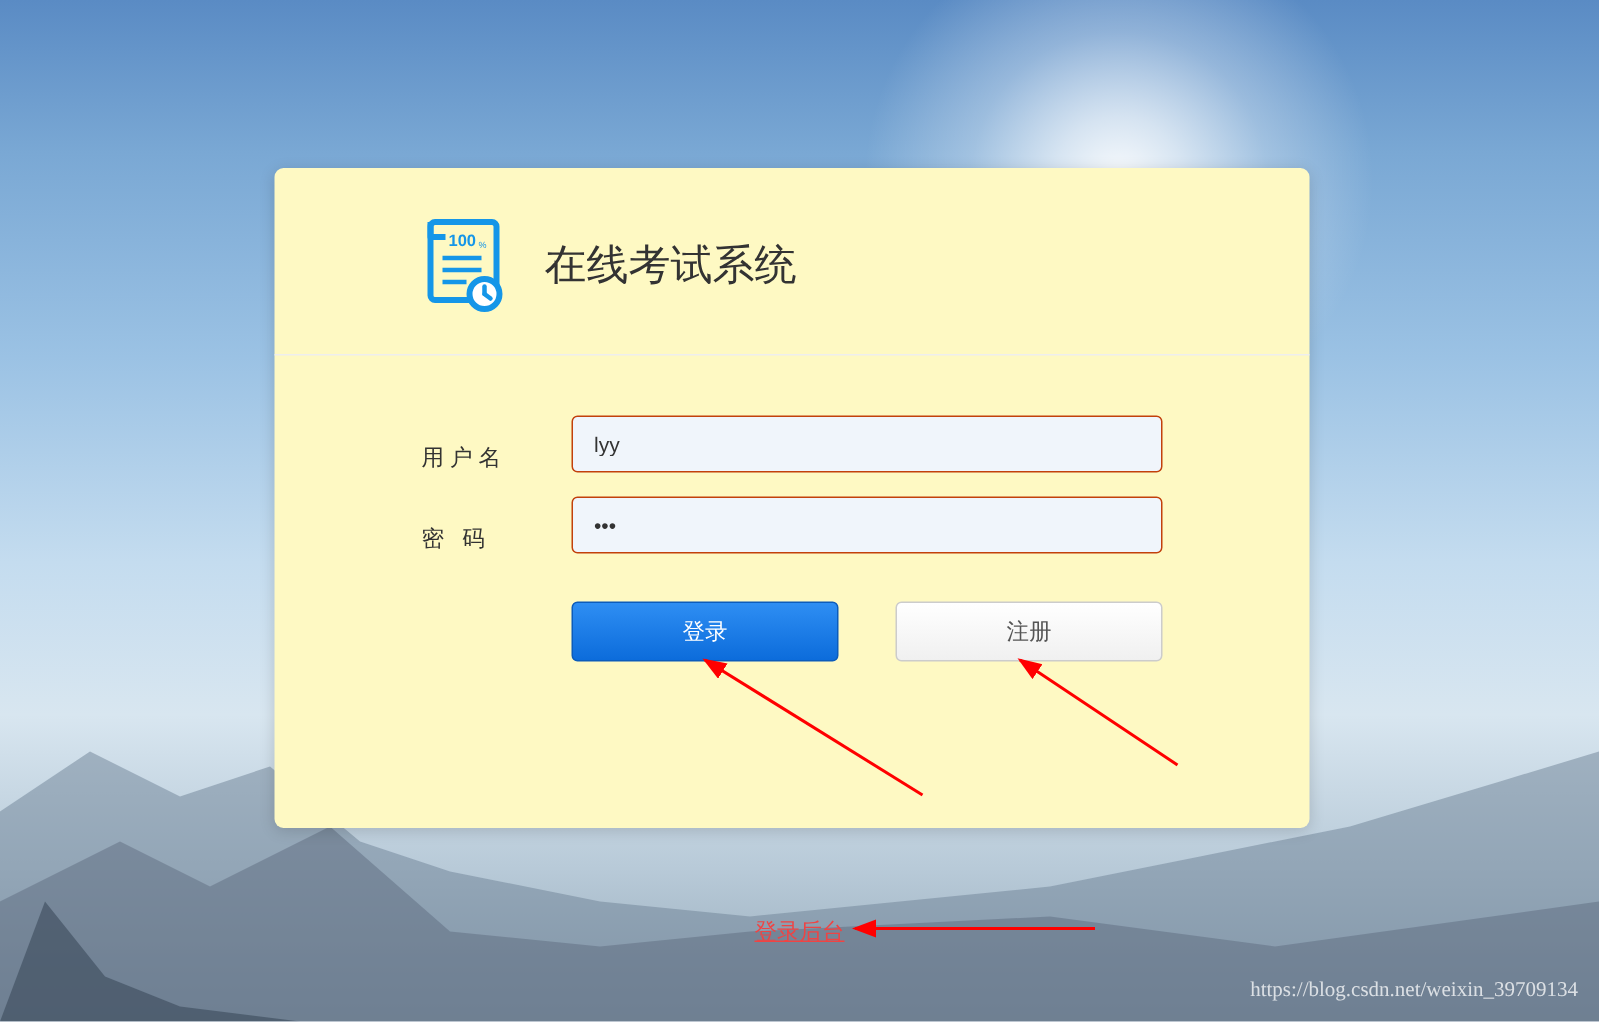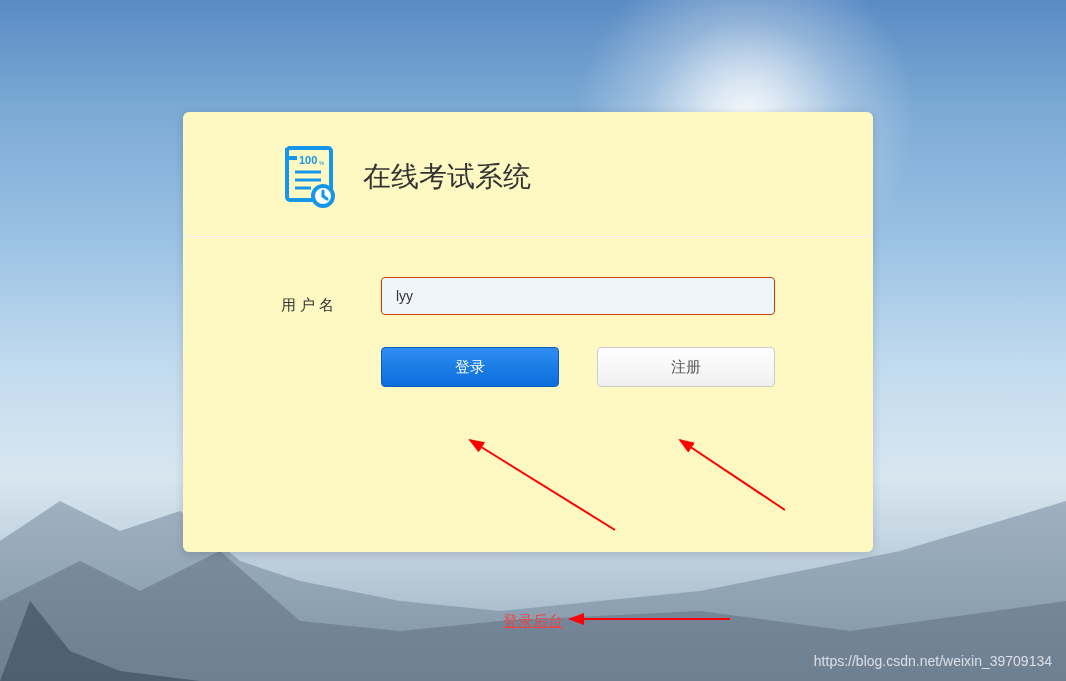--- a/index.html
+++ b/index.html
@@ -149,20 +149,21 @@
       text-decoration: underline;
       cursor: pointer;
     }
     
     .watermark {
       position: absolute;
       bottom: 12px;
       right: 14px;
       font-size: 14px;
       color: rgba(255,255,255,0.75);
+      font-family: Liberation Serif, serif;
     }
     
     .annotation-arrow {
       position: absolute;
       pointer-events: none;
     }
   </style>
 </head>
 <body>
 
@@ -189,20 +190,24 @@
       <line x1="42" y1="50" x2="46" y2="53" stroke="#1596e8" stroke-width="3" stroke-linecap="round"></line>
     </svg>
     <h1 class="panel-title">在线考试系统</h1>
   </div>
 
   <div class="form-area">
     <div class="form-row">
       <label class="form-label">用户名</label>
       <input type="text" class="form-input" value="lyy" style="">
     </div>
+    <div class="form-row">
+      <label class="form-label">密 码</label>
+      <input type="password" class="form-input" value="•••" style="">
+    </div>
     <div class="button-row">
       <button class="btn btn-primary">登录</button>
       <button class="btn btn-secondary">注册</button>
     </div>
   </div>
 </div>
 
 <svg class="annotation-arrow" style="top:430px; left:460px; width:160px; height:110px;">
   <defs>
     <marker id="arrowhead1" markerWidth="8" markerHeight="8" refX="7" refY="3" orient="auto">

